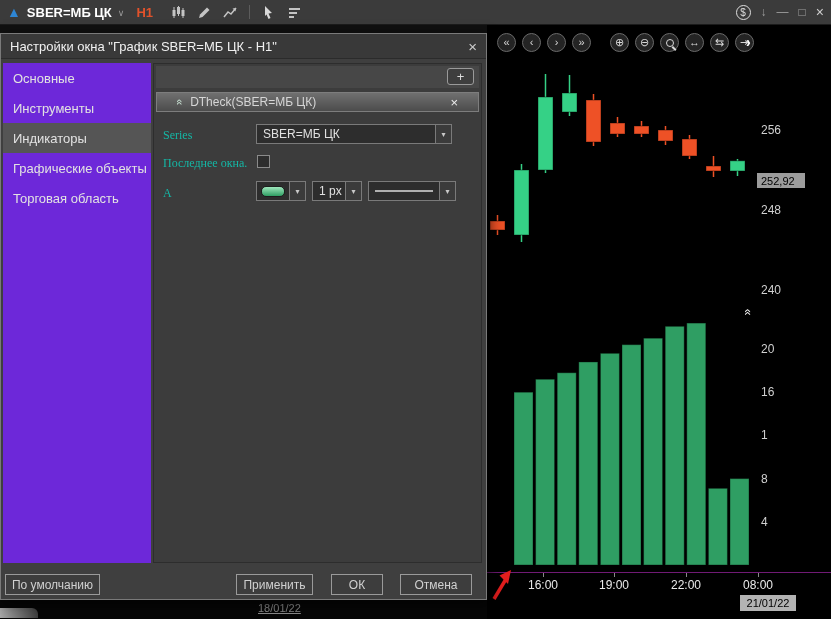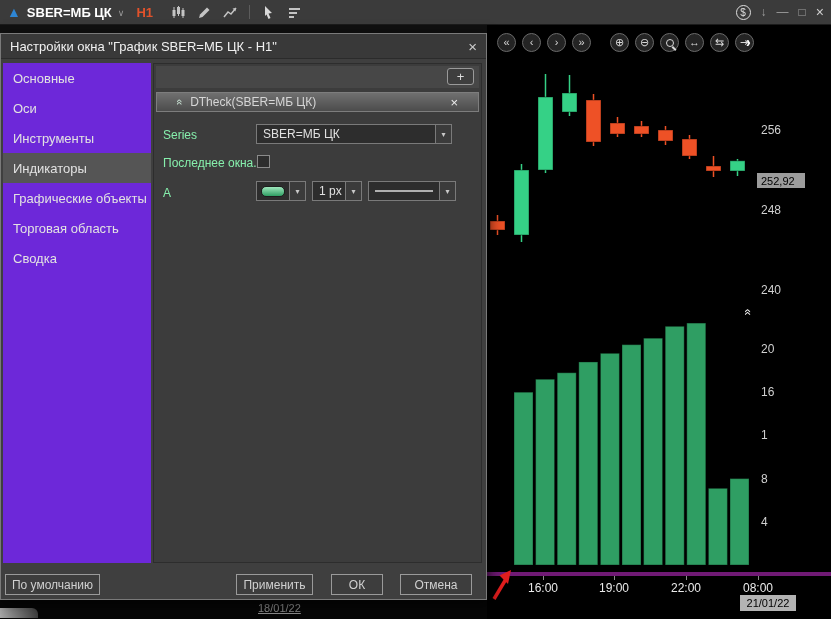--- a/index.html
+++ b/index.html
@@ -32,21 +32,21 @@
   .mag::after{content:"";position:absolute;left:6px;top:6px;width:5px;height:1.6px;background:#d8d8d8;transform:rotate(45deg);transform-origin:0 0;}
   .pane-chevron{position:absolute;left:259px;top:10px;color:#ffffff;font-weight:bold;font-size:14px;line-height:1;}
   #candle-svg{position:absolute;left:0;top:30px;}
   #volume-svg{position:absolute;left:0;top:275px;}
   .price-axis,.volume-axis,.time-axis{position:absolute;}
   .price-label{position:absolute;left:274px;color:#d0d0d0;font-size:12px;}
   .last-price{position:absolute;left:270px;top:128px;width:48px;height:15px;background:#9c9c9c;
               color:#000;font-size:11px;display:flex;align-items:center;padding-left:4px;margin-top:20px;}
   .vol-label{position:absolute;left:274px;color:#d0d0d0;font-size:12px;}
   .collapse-up{position:absolute;left:258px;top:280px;color:#f2f2f2;font-size:12px;transform:rotate(90deg);}
-  .time-axis{left:0;top:547px;width:344px;height:25px;border-top:4px solid #701a75;}
+  .time-axis{left:0;top:547px;width:344px;height:25px;border-top:1px solid #701a75;}
   .time-label{position:absolute;top:5px;width:44px;text-align:center;color:#eaeaea;font-size:12px;}
   .tick{position:absolute;top:0;width:1px;height:4px;background:#8a8a8a;}
   .date-badge{position:absolute;left:253px;top:570px;width:56px;height:16px;background:#b3b3b3;
               color:#000;font-size:11px;display:flex;align-items:center;justify-content:center;}
   .red-arrow{position:absolute;left:2px;top:543px;}
 
   
   .dialog{position:absolute;left:0;top:33px;width:487px;height:567px;background:#3f3f3f;
           border:1px solid #7a7a7a;box-shadow:3px 4px 12px rgba(0,0,0,.65);}
   .dlg-title{height:25px;display:flex;align-items:center;padding:0 9px;background:#393939;
@@ -57,21 +57,21 @@
   .side-item.selected{background:#555555;}
   .content{position:absolute;left:152px;top:29px;right:4px;bottom:36px;background:#3c3c3c;border:1px solid #2d2d2d;}
   .add-strip{position:absolute;left:2px;right:2px;top:2px;height:22px;background:#474747;}
   .add-btn{position:absolute;right:5px;top:2px;width:27px;height:17px;background:#3e3e3e;border:1px solid #9a9a9a;
            border-radius:3px;color:#dddddd;font-size:13px;line-height:14px;text-align:center;padding:0;}
   .ind-header{position:absolute;left:2px;right:2px;top:28px;height:20px;background:linear-gradient(#707070,#4c4c4c);
               border:1px solid #7d7d7d;display:flex;align-items:center;padding:0 20px;gap:7px;justify-content:space-between;}
   .ind-collapse{color:#cfe9da;font-size:11px;transform:rotate(90deg);}
   .ind-title{color:#d6d6d6;font-size:12px;}
   .ind-close{margin-left:auto;color:#ededed;font-size:13px;line-height:1;}
-  .form-label{position:absolute;color:#86efac;font-size:12px;}
+  .form-label{position:absolute;color:#14b8a6;font-size:12px;font-family:Liberation Serif, serif;}
   .dd{position:absolute;height:20px;background:#2d2d2d;border:1px solid #7a7a7a;display:flex;align-items:center;
       color:#e0e0e0;font-size:12px;}
   .dd .val{flex:1;padding-left:6px;white-space:nowrap;overflow:hidden;}
   .dd .arr{width:16px;align-self:stretch;border-left:1px solid #7a7a7a;background:#3b3b3b;color:#c8c8c8;
            font-size:8px;display:flex;align-items:center;justify-content:center;}
   .checkbox{position:absolute;width:13px;height:13px;background:#2d2d2d;border:1px solid #8a8a8a;}
   .swatch{width:24px;height:11px;border-radius:5px;background:linear-gradient(#9fe8bd,#2f9e63);
           border:1px solid #1d1d1d;margin-left:4px;}
   .line-sample{flex:1;height:0;border-top:2px solid #b0b0b0;margin:0 6px;}
   .btn{position:absolute;height:21px;background:#3d3d3d;border:1px solid #9a9a9a;color:#d0d0d0;font-size:12px;}
@@ -251,26 +251,24 @@
   </div>
 
   <div class="dialog">
     <div class="dlg-title">
       <span>Настройки окна "График SBER=МБ ЦК - H1"</span>
       <span class="dlg-close">×</span>
     </div>
 
     <div class="sidebar">
       <div class="side-item">Основные</div>
-      <div class="side-item">Оси</div>
       <div class="side-item">Инструменты</div>
       <div class="side-item selected">Индикаторы</div>
       <div class="side-item">Графические объекты</div>
       <div class="side-item">Торговая область</div>
-      <div class="side-item">Сводка</div>
     </div>
 
     <div class="content">
       <div class="add-strip">
         <button class="add-btn">+</button>
       </div>
 
       <div class="ind-header">
         <span class="ind-collapse">«</span>
         <span class="ind-title">DTheck(SBER=МБ ЦК)</span>

